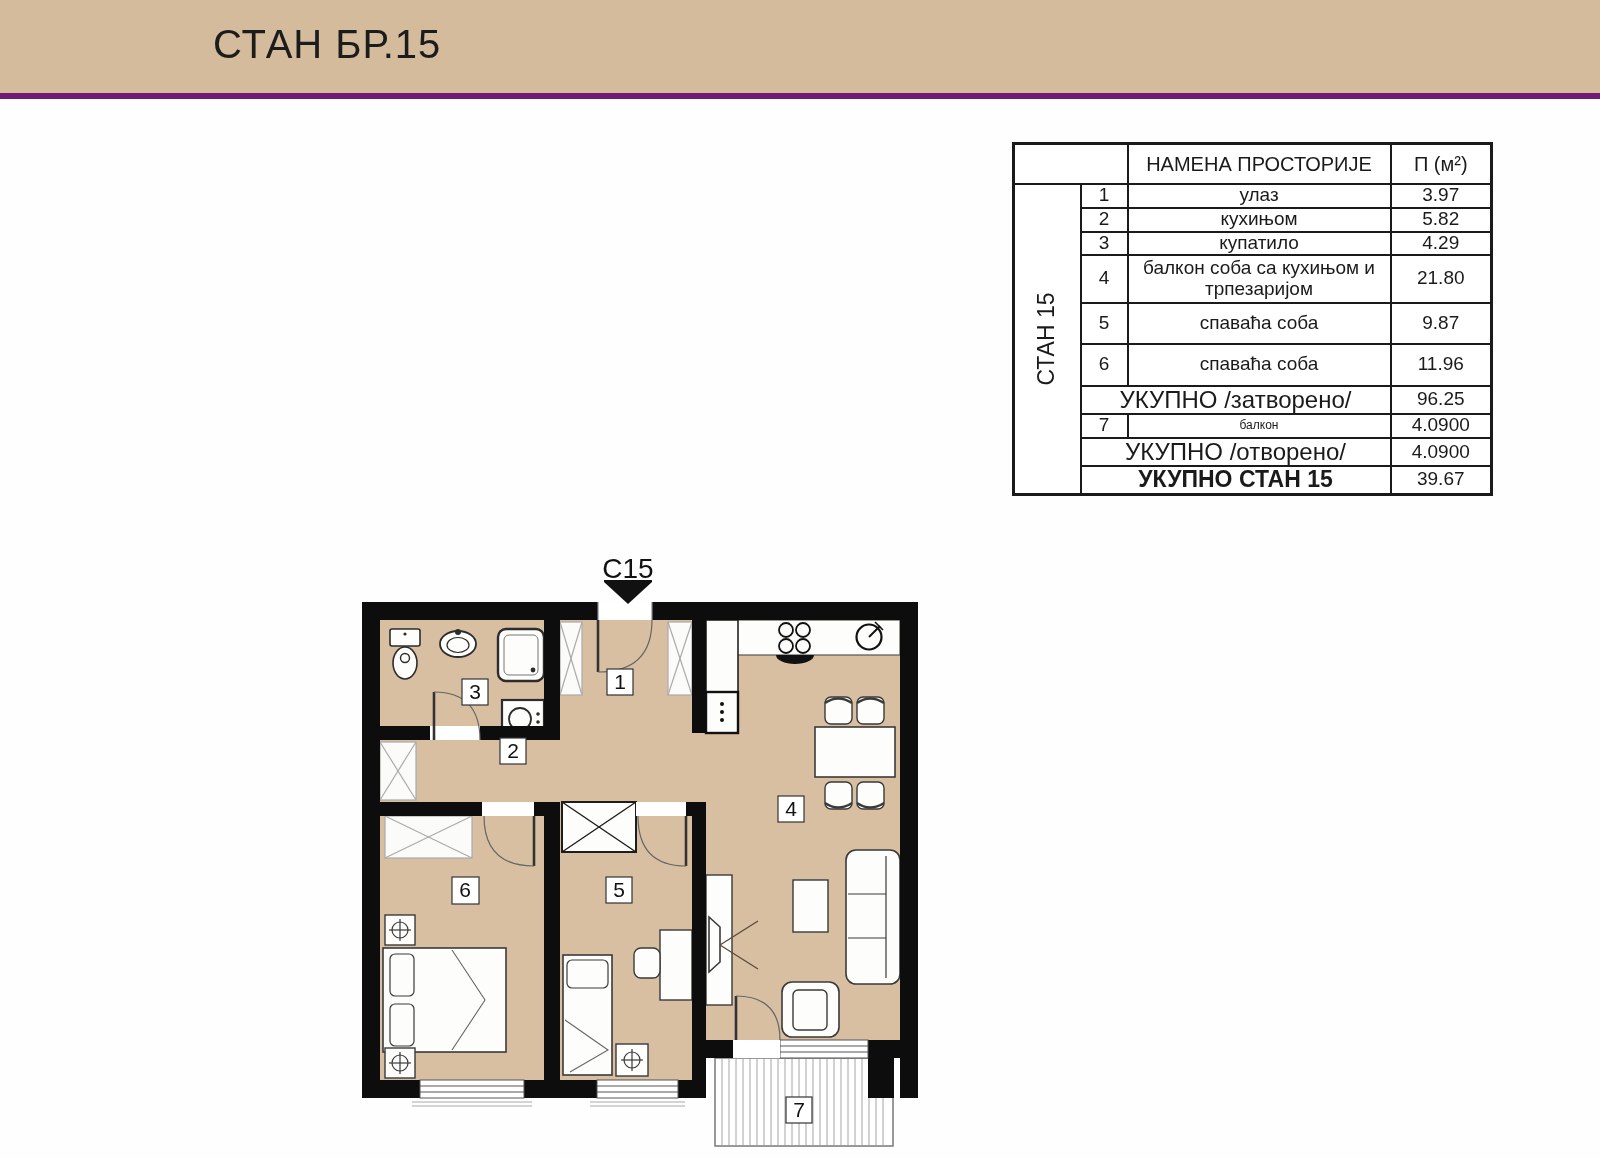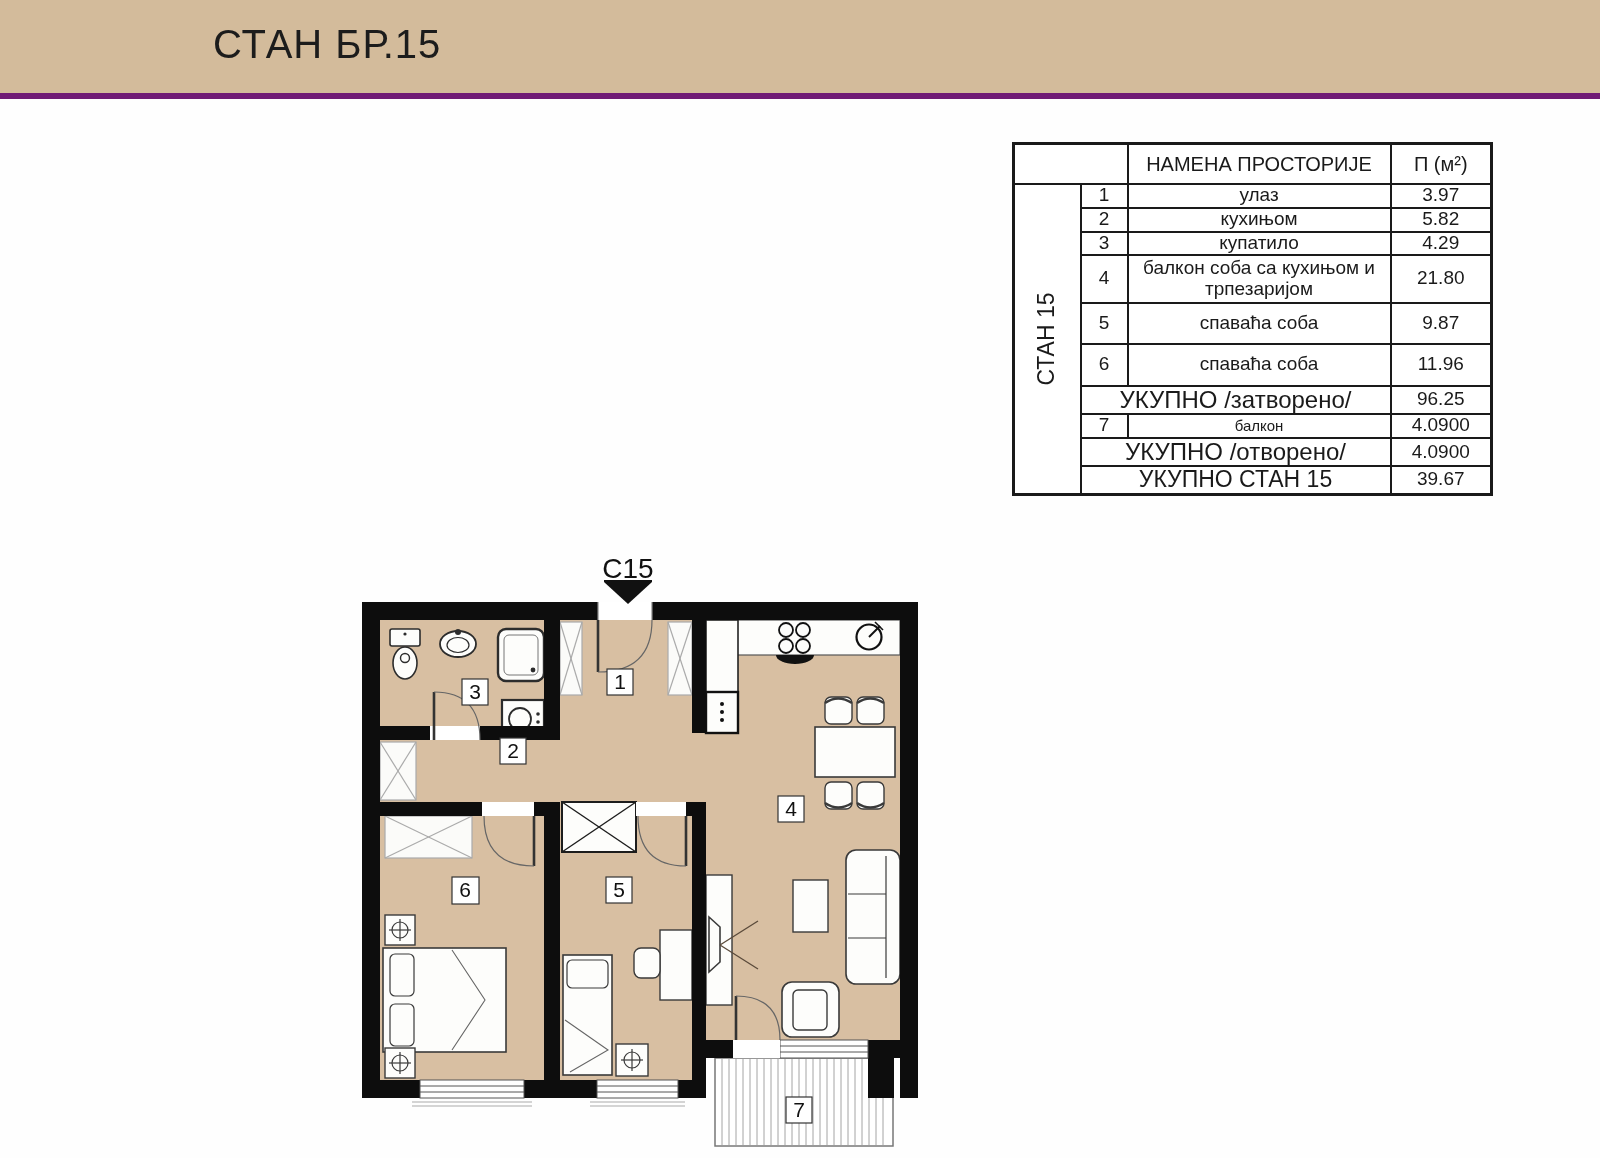--- a/index.html
+++ b/index.html
@@ -26,22 +26,22 @@
   }
   .area-table td{
     border:2px solid #1a1a1a;
     text-align:center;vertical-align:middle;
     font-size:19px;line-height:1.1;padding:0 2px;
     overflow:hidden;
   }
   .area-table{border:3px solid #1a1a1a;}
   .area-table .hdr{font-size:20px;}
   .area-table .sub{font-size:24px;}
-  .area-table .total{font-size:23px;}
-  .area-table .small{font-size:15px;margin-left:7px;}
+  .area-table .total{font-size:23px;font-weight:bold;}
+  .area-table .small{font-size:12px;margin-left:7px;}
   .area-table .vert{position:relative;}
   .area-table .vtext{
     position:absolute;top:50%;left:50%;
     transform:translate(-50%,-50%) rotate(-90deg);
     white-space:nowrap;font-size:23px;
   }
   svg{position:absolute;left:0;top:0;}
   svg text{font-family:"Liberation Sans", sans-serif;fill:#111;}
 </style>
 </head>

